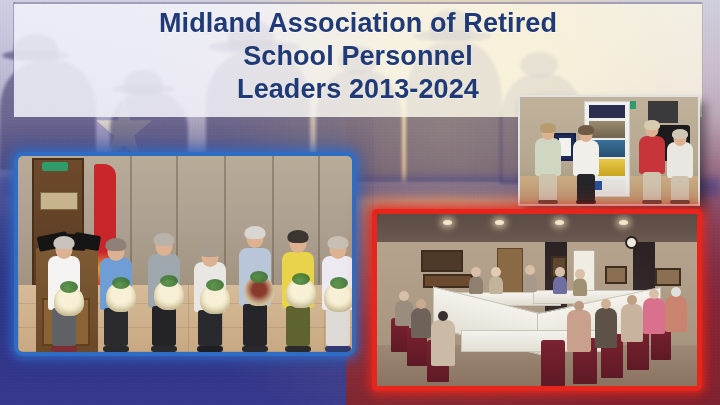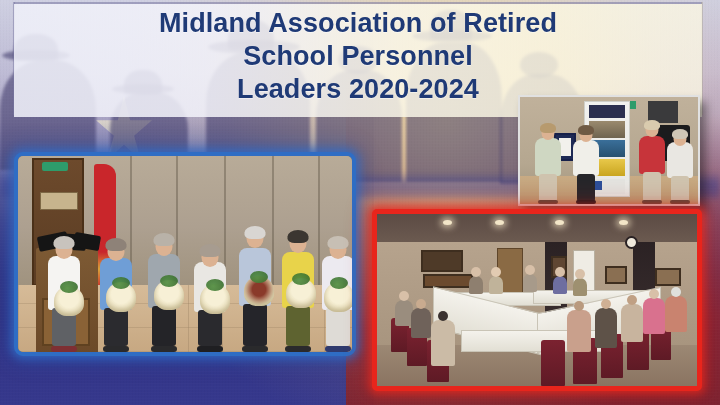--- a/index.html
+++ b/index.html
@@ -463,21 +463,21 @@
 
   <div class="bg-horizon"></div>
   <div class="bg-grain"></div>
 
   <div class="panel-rim-top"></div>
   <div class="panel-rim-left"></div>
   <div class="panel-rim-right"></div>
   <div class="title-panel">
     <div class="title-text">Midland Association of Retired
 School Personnel
-Leaders 2020-2024</div>
+Leaders 2013-2024</div>
   </div>
 
   <div class="photo photo-group">
     <div class="scene">
       <div class="gp-wall"></div>
       <div class="gp-wallseam" style="left:112px;"></div>
       <div class="gp-wallseam" style="left:158px;"></div>
       <div class="gp-wallseam" style="left:206px;"></div>
       <div class="gp-wallseam" style="left:254px;"></div>
       <div class="gp-wallseam" style="left:300px;"></div>

